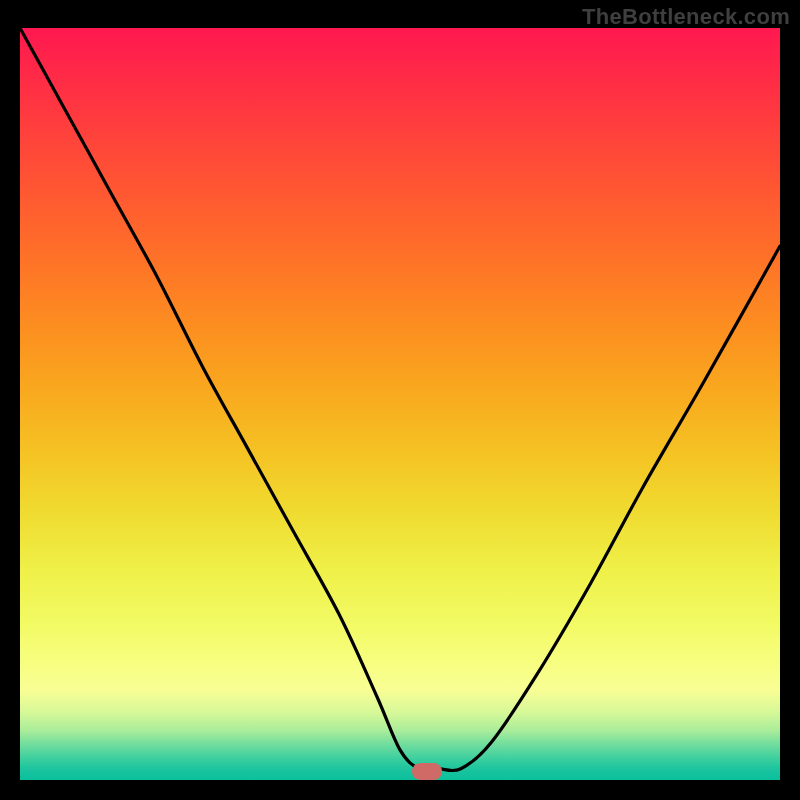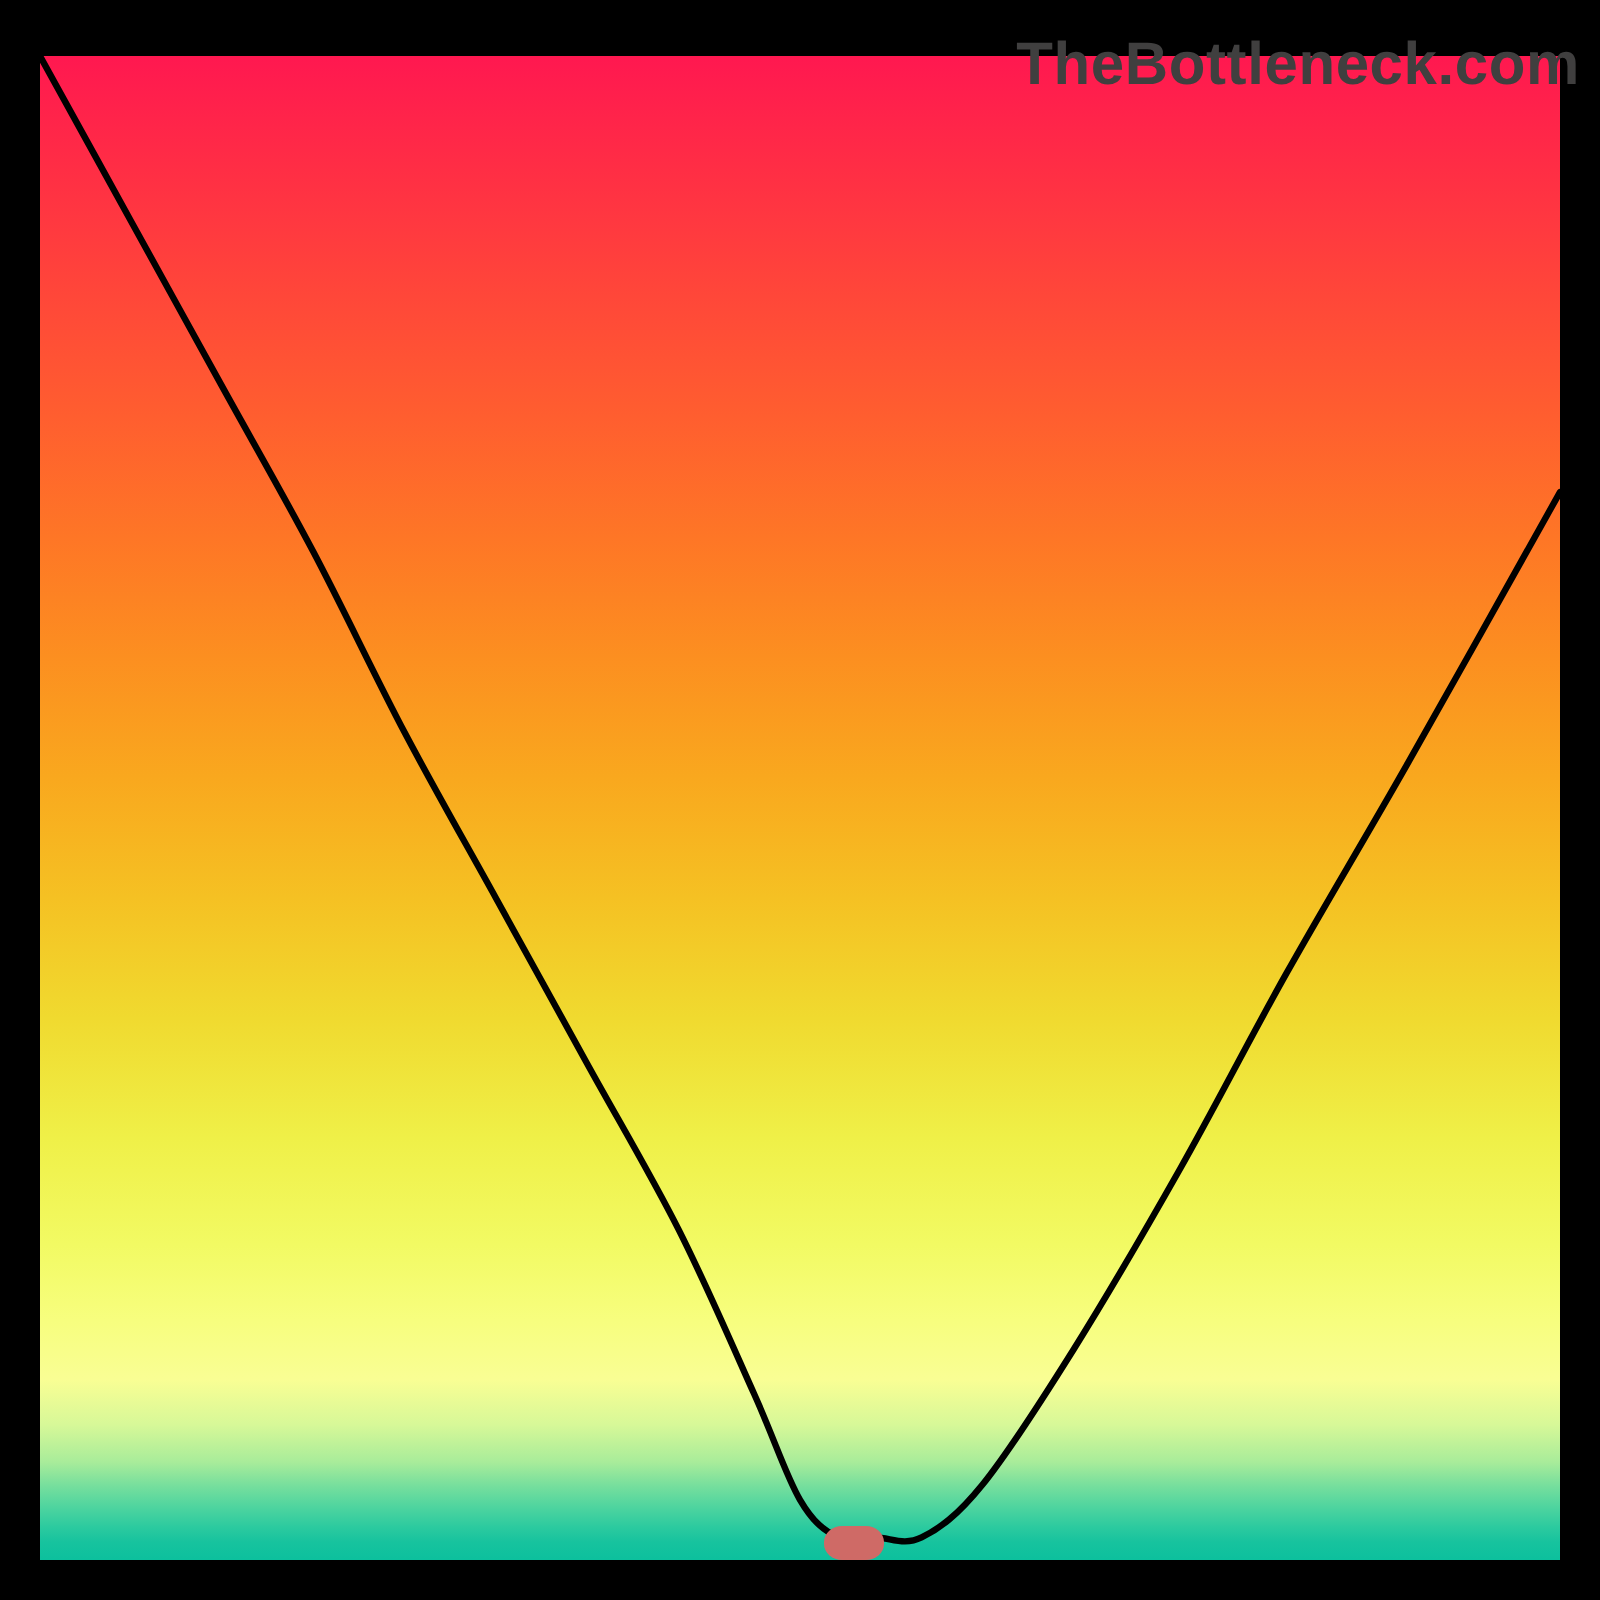--- a/index.html
+++ b/index.html
@@ -12,24 +12,24 @@
     font-family: Arial, Helvetica, sans-serif;
   }
   .frame {
     position: relative;
     width: 800px;
     height: 800px;
     background: #000;
   }
   .watermark {
     position: absolute;
-    top: 16px;
+    top: 4px;
     right: 10px;
     color: #403f3f;
-    font-size: 30px;
+    font-size: 22px;
     font-weight: 600;
     letter-spacing: 0.3px;
     z-index: 10;
     margin-left: 40px;
   }
   .plot {
     position: absolute;
     left: 20px;
     top: 28px;
     width: 760px;

